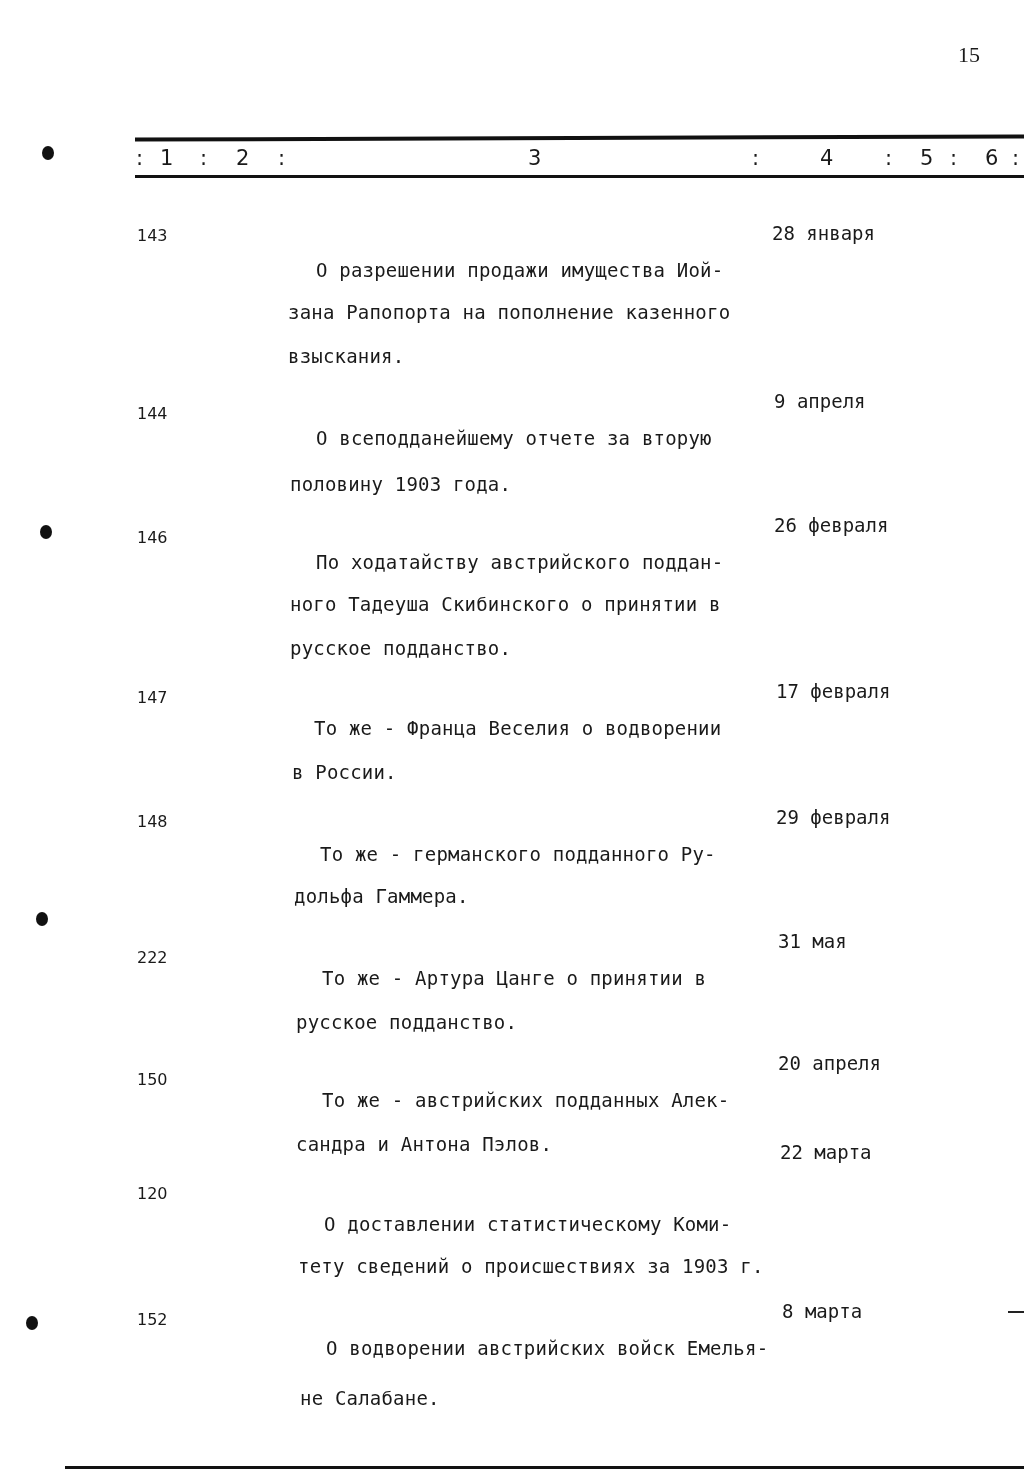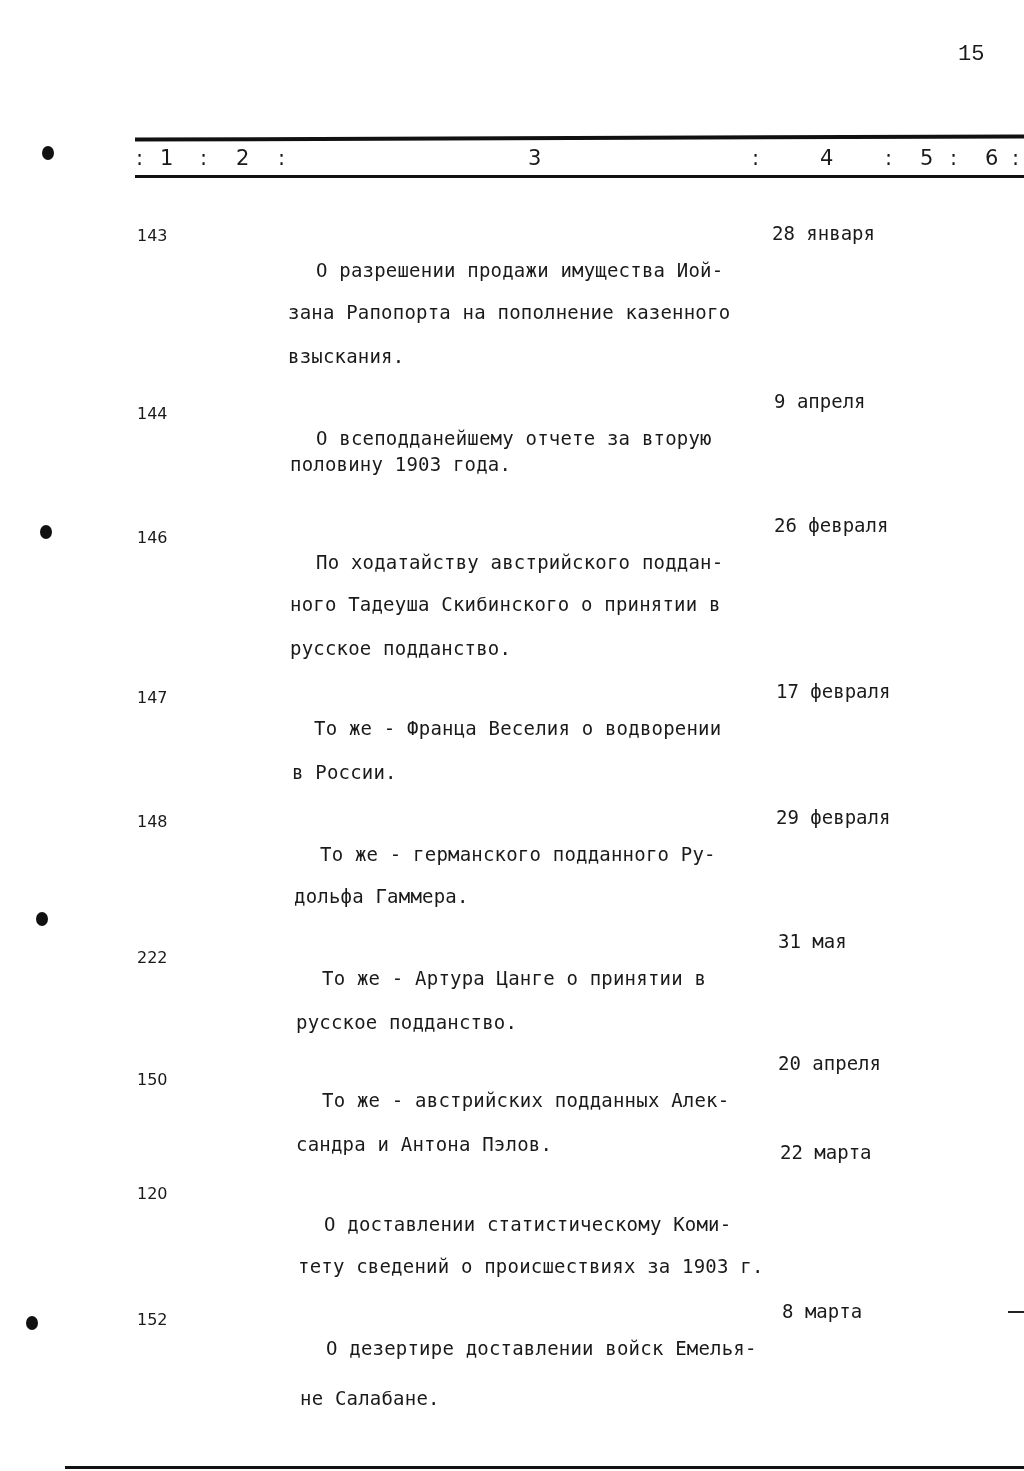--- a/index.html
+++ b/index.html
@@ -1,17 +1,17 @@
 <!DOCTYPE html>
 <html><head>
 <meta charset="utf-8">
 <style>
   html, body { margin: 0; padding: 0; background: #ffffff; }
   body { width: 1024px; height: 1471px; position: relative; overflow: hidden; font-family: "DejaVu Sans Mono", "Liberation Mono", monospace; color: #1a1a1a; }
-  .page-num { position: absolute; left: 958px; top: 42px; font-family: Liberation Mono, monospace; font-size: 22px; }
+  .page-num { position: absolute; left: 958px; top: 42px; font-family: Liberation Serif, serif; font-size: 22px; }
   .rule { position: absolute; left: 135px; right: 0; background: #111; }
   .rule.top { top: 136px; height: 4px; transform: rotate(-0.2deg); }
   .rule.bot { top: 175px; height: 3px; }
   .hdr { position: absolute; top: 146px; font-family: "DejaVu Sans", sans-serif; font-size: 21px; white-space: pre; }
   .entry-num { position: absolute; left: 137px; font-family: "DejaVu Sans", sans-serif; font-size: 16px; }
   .line { position: absolute; font-size: 19px; letter-spacing: 0.2px; white-space: pre; margin-top: 37px; }
   .date { position: absolute; font-size: 19px; white-space: pre; }
   .hole { position: absolute; width: 12px; height: 14px; background: #111; border-radius: 50%; }
   .bottom-rule { position: absolute; left: 65px; right: 0; top: 1466px; height: 3px; background: #111; }
   .dash { position: absolute; left: 1008px; top: 1311px; width: 16px; height: 2px; background: #222; }
@@ -43,21 +43,21 @@
   <span class="entry-num" style="top:226px">143</span>
   <span class="line" style="left:316px;top:222px">О разрешении продажи имущества Иой-</span>
   <span class="line" style="left:288px;top:264px">зана Рапопорта на пополнение казенного</span>
   <span class="line" style="left:288px;top:308px">взыскания.</span>
   <span class="date" style="left:772px;top:222px">28 января</span>
 </div>
 
 <div>
   <span class="entry-num" style="top:404px">144</span>
   <span class="line" style="left:316px;top:390px">О всеподданейшему отчете за вторую</span>
-  <span class="line" style="left:290px;top:416px">половину 1903 года.</span>
+  <span class="line" style="left:290px;top:436px">половину 1903 года.</span>
   <span class="date" style="left:774px;top:390px">9 апреля</span>
 </div>
 
 <div>
   <span class="entry-num" style="top:528px">146</span>
   <span class="line" style="left:316px;top:514px">По ходатайству австрийского поддан-</span>
   <span class="line" style="left:290px;top:556px">ного Тадеуша Скибинского о принятии в</span>
   <span class="line" style="left:290px;top:600px">русское подданство.</span>
   <span class="date" style="left:774px;top:514px">26 февраля</span>
 </div>
@@ -92,21 +92,21 @@
 
 <div>
   <span class="entry-num" style="top:1184px">120</span>
   <span class="line" style="left:324px;top:1176px">О доставлении статистическому Коми-</span>
   <span class="line" style="left:298px;top:1218px">тету сведений о происшествиях за 1903 г.</span>
   <span class="date" style="left:780px;top:1141px">22 марта</span>
 </div>
 
 <div>
   <span class="entry-num" style="top:1310px">152</span>
-  <span class="line" style="left:326px;top:1300px">О дезертире доставлении войск Емелья-</span>
+  <span class="line" style="left:326px;top:1300px">О водворении австрийских войск Емелья-</span>
   <span class="line" style="left:300px;top:1350px">не Салабане.</span>
   <span class="date" style="left:782px;top:1300px">8 марта</span>
 </div>
 
 <div class="hole" style="left:42px;top:146px"></div>
 <div class="hole" style="left:40px;top:525px"></div>
 <div class="hole" style="left:36px;top:912px"></div>
 <div class="hole" style="left:26px;top:1316px"></div>
 
 <div class="dash"></div>

